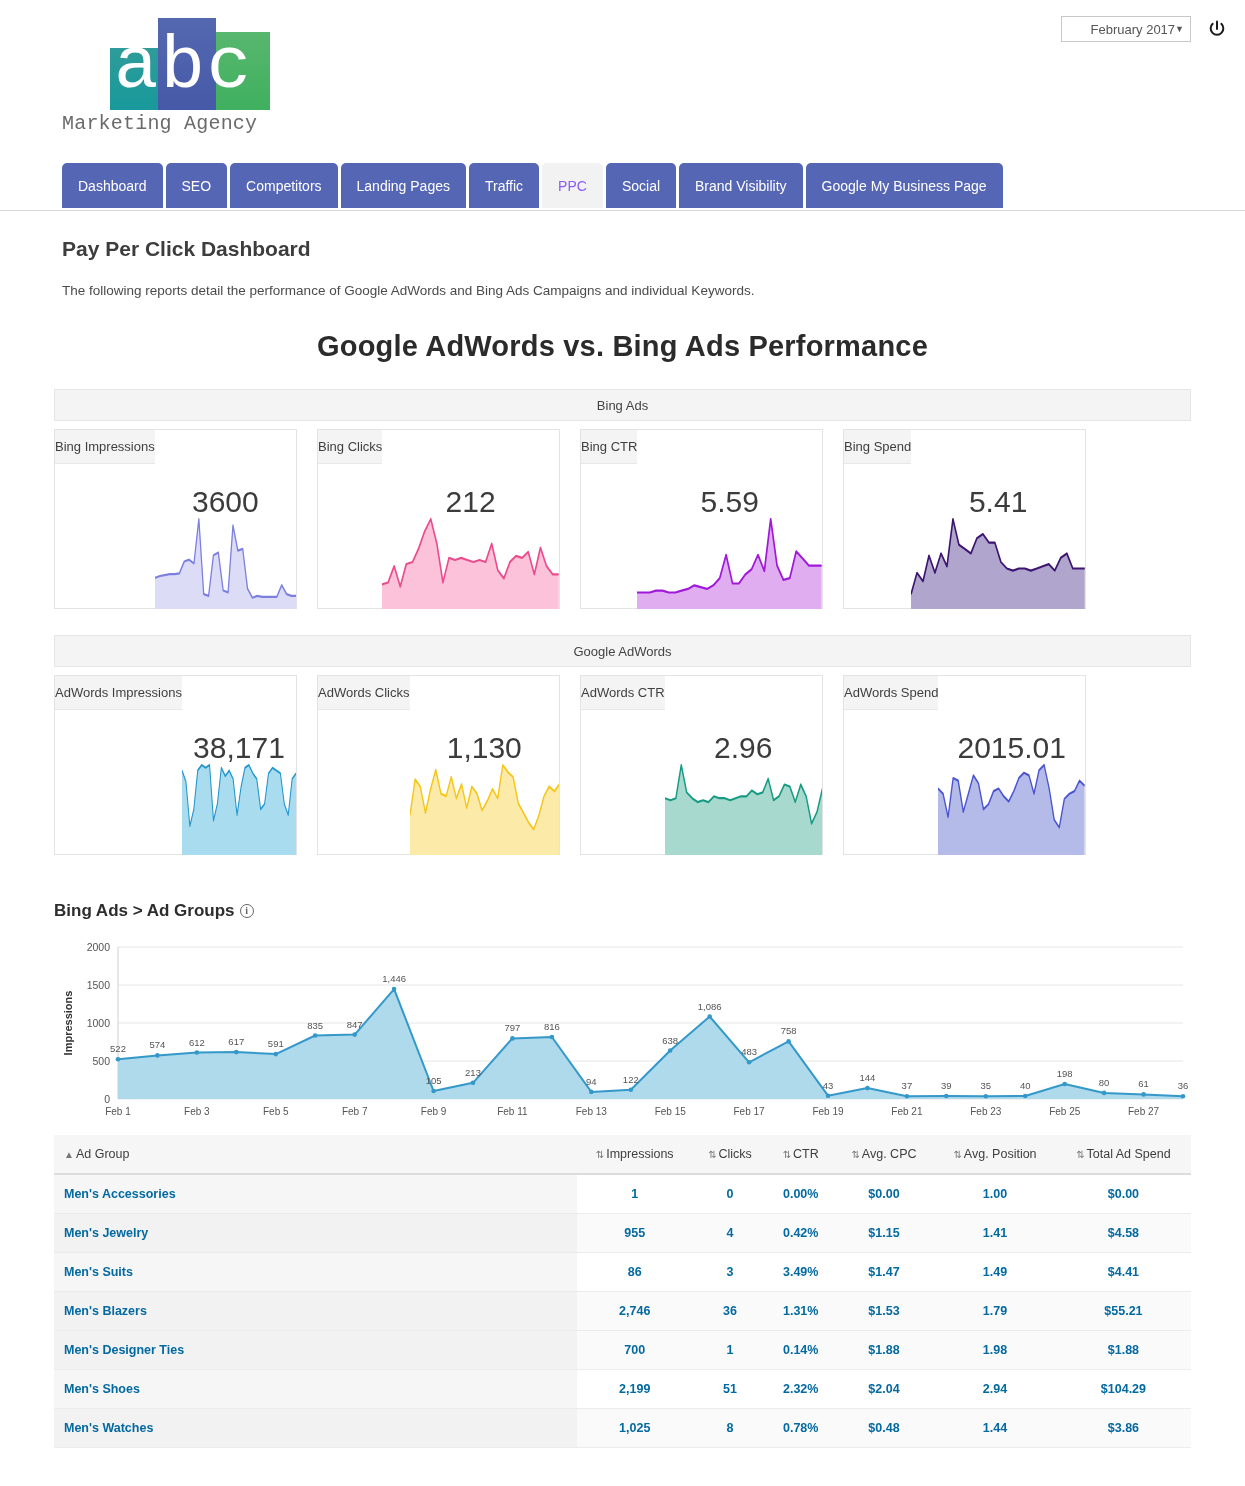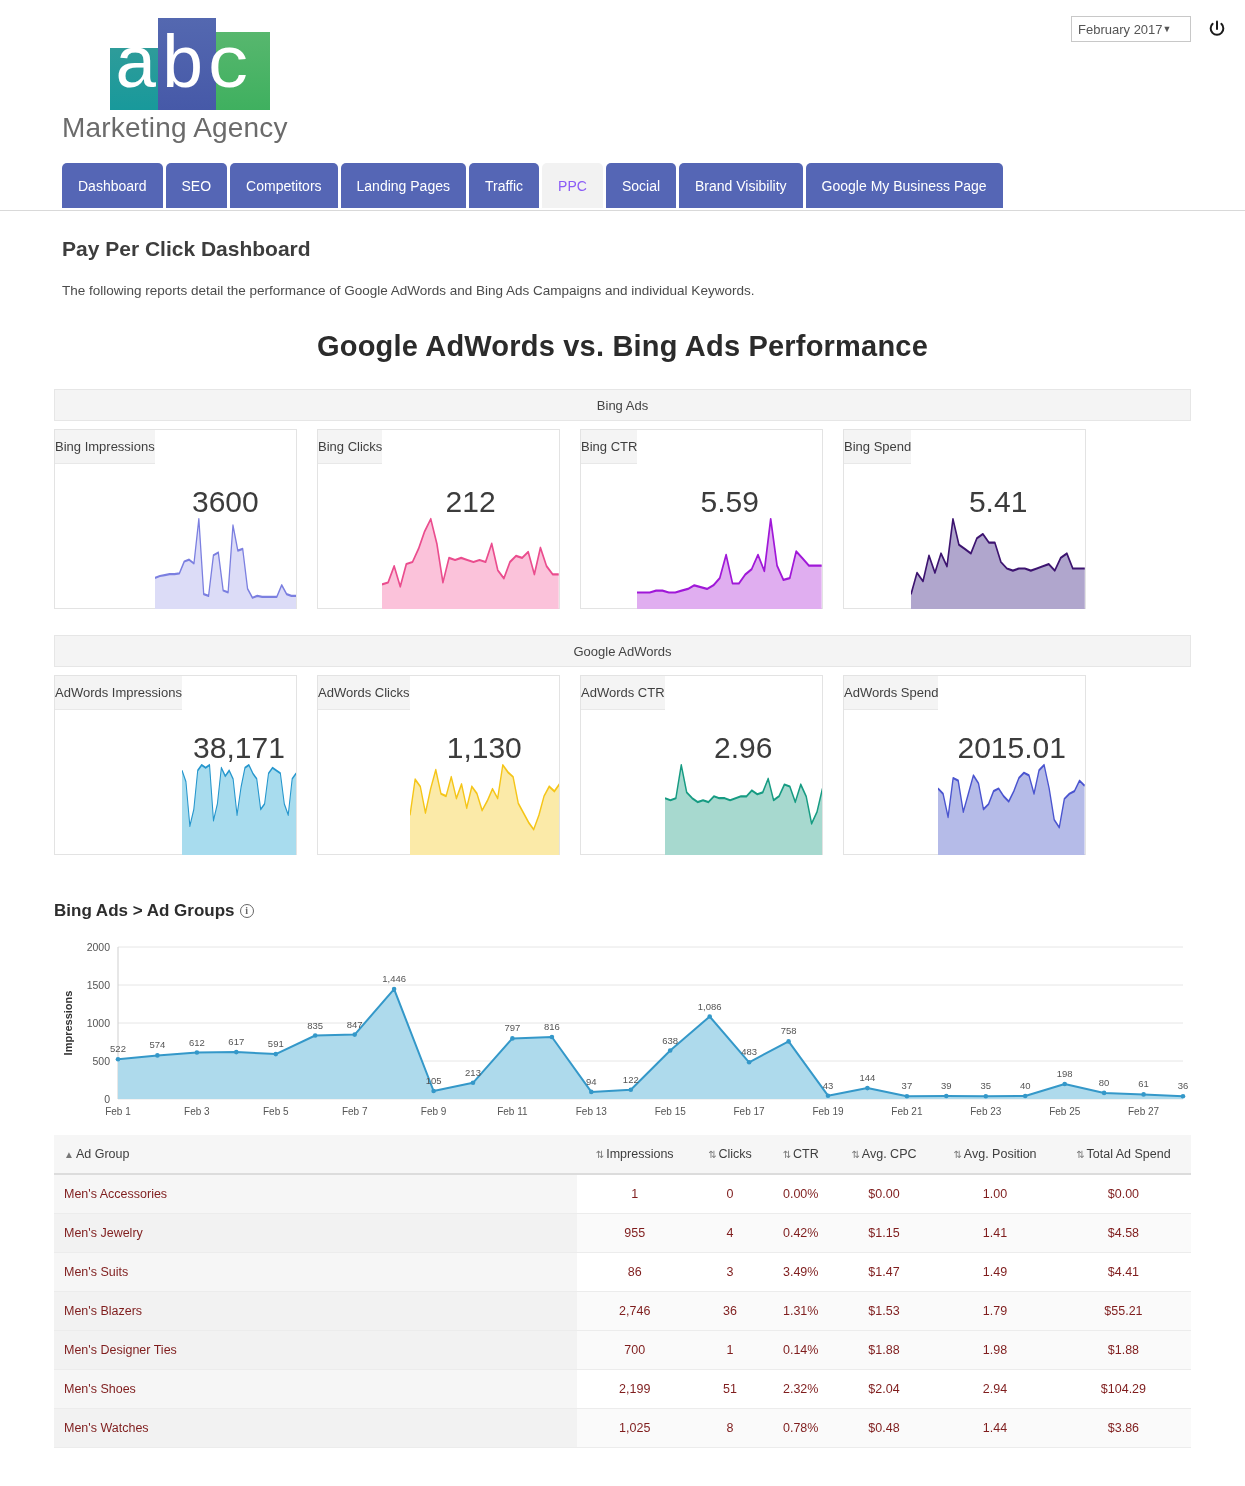--- a/index.html
+++ b/index.html
@@ -22,29 +22,29 @@
   .logo-bar.a { left:0px;  width:54px; height:62px;  background:linear-gradient(180deg,#2e9c9a,#18999b); }
   .logo-bar.b { left:48px; width:58px; height:92px;  background:linear-gradient(180deg,#5468b0,#4659a8); }
   .logo-bar.c { left:106px;width:54px; height:78px;  background:linear-gradient(180deg,#57b76e,#3fb05f); }
   #logo-letters {
     position:absolute; left:0; bottom:-3px; width:180px; height:92px;
     font-family:Liberation Mono, monospace;
     font-size:74px; font-weight:400; color:#ffffff;
     letter-spacing:2px; line-height:92px; padding-left:4px;
   }
   #logo-text {
-    font-family:Liberation Sans, sans-serif;
-    font-size:28px; color:#6b6b6b; margin-top:2px; letter-spacing:.2px;
+    font-family:Liberation Mono, monospace;
+    font-size:20px; color:#6b6b6b; margin-top:2px; letter-spacing:.2px;
   }
 
   #topright { position:absolute; right:18px; top:16px; display:flex; align-items:center; gap:16px; }
   #period-select {
-    width:120px; height:26px; border:1px solid #c8c8c8; background:#fff;
+    width:130px; height:26px; border:1px solid #c8c8c8; background:#fff;
     font-family:"Liberation Sans", sans-serif; font-size:13px; color:#555;
-    padding:0 6px; display:flex; align-items:center; justify-content:flex-start;
+    padding:0 6px; display:flex; align-items:center; justify-content:flex-end;
     cursor:pointer;
   }
   #period-select .caret { font-size:9px; color:#555; }
   #power-icon { width:20px; height:20px; cursor:pointer; }
 
   
   #nav {
     position:absolute; left:0; top:163px; width:1245px; height:48px;
     border-bottom:1px solid #d9d9d9; padding-left:62px;
     display:flex; align-items:flex-start; gap:3px;
@@ -87,21 +87,21 @@
   #table-wrap { margin:10px 54px 0 54px; }
   table { width:100%; border-collapse:collapse; font-size:12.5px; }
   thead th {
     background:#f6f6f6; color:#3e3e3e; font-weight:normal; font-size:12.5px;
     padding:12px 10px; border-bottom:2px solid #dcdcdc; vertical-align:middle;
     white-space:normal;
   }
   thead th.c-name { text-align:left; width:46%; }
   thead th.c-num  { text-align:center; }
   .sort-ind { color:#777; font-size:10px; margin-right:2px; }
-  tbody td { padding:12px 10px; border-bottom:1px solid #ececec; color:#7f1d1d; }
+  tbody td { padding:12px 10px; border-bottom:1px solid #ececec; color:#0369a1;font-weight:bold; }
   tbody td.c-name { text-align:left; background:#f6f6f6; }
   tbody td.c-num  { text-align:center; background:#ffffff; }
   tbody tr.alt td.c-num { background:#fafafa; }
   tbody tr.alt td.c-name { background:#f2f2f2; }
 </style>
 </head>
 <body>
 
 <div id="header">
 

